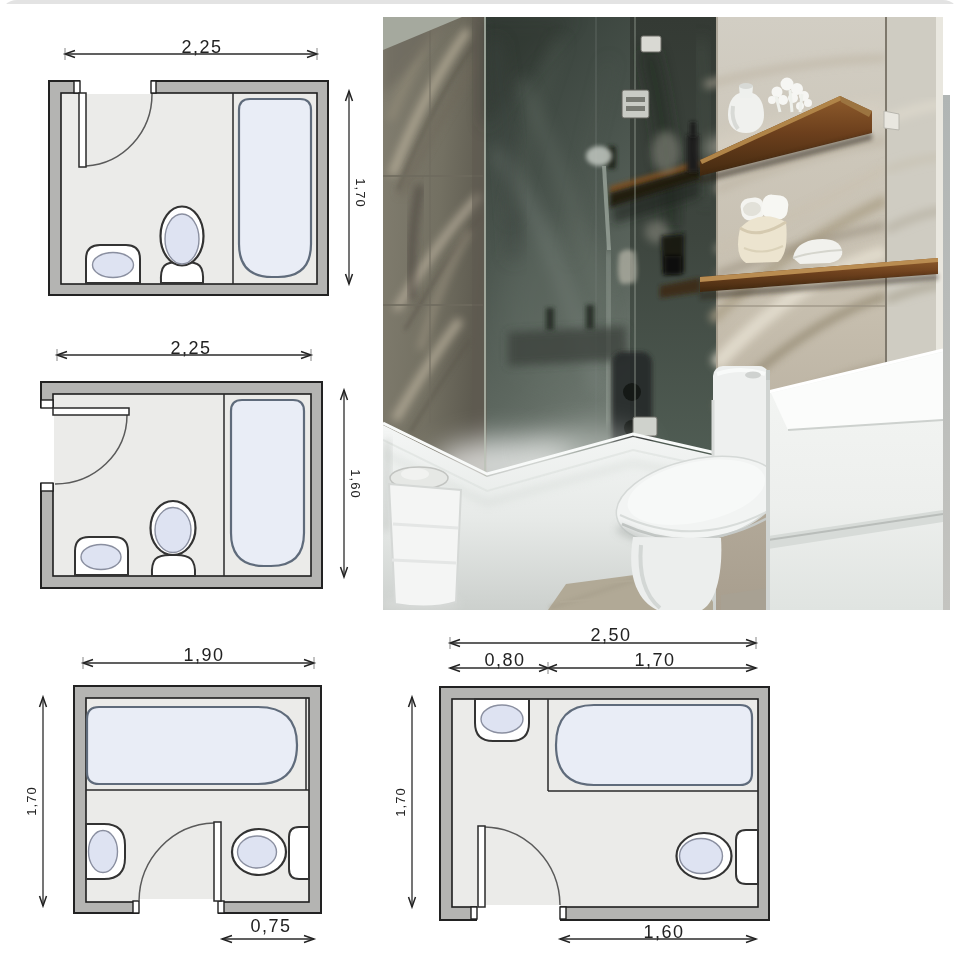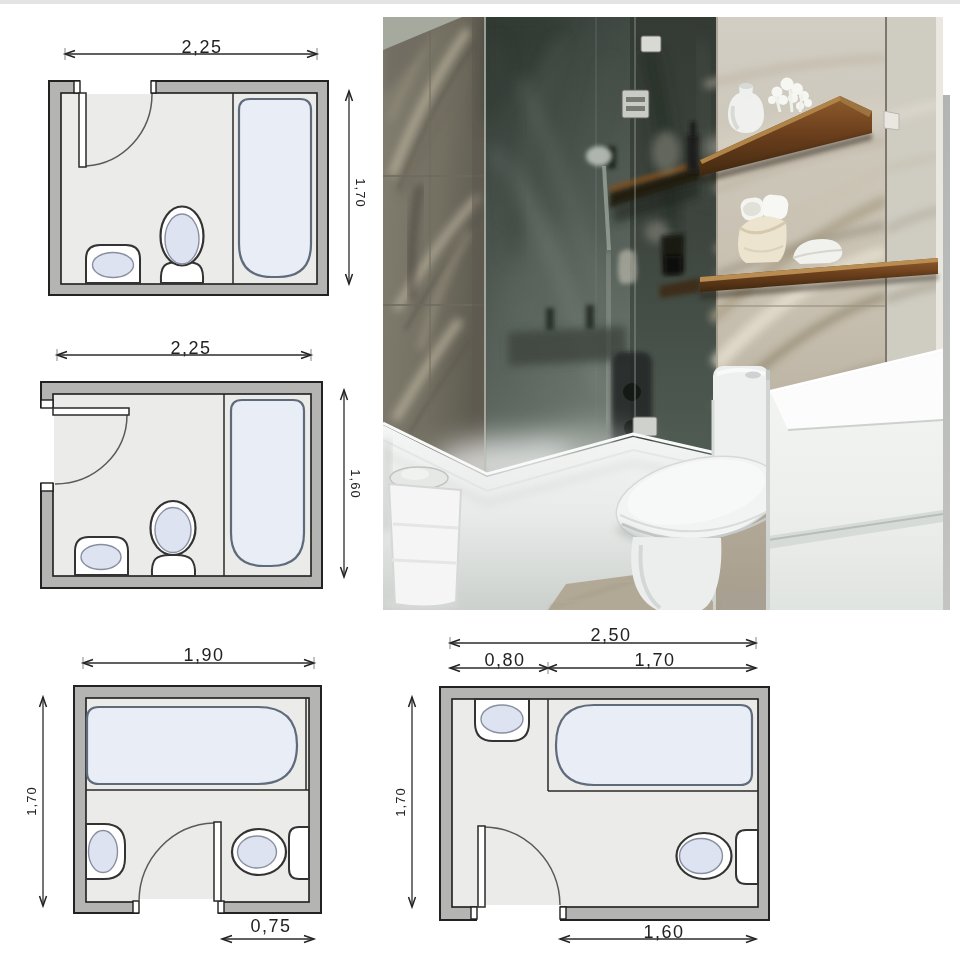--- a/index.html
+++ b/index.html
@@ -1,16 +1,16 @@
 <!DOCTYPE html>
 <html><head>
 <meta charset="utf-8">
 <style>
 html,body{margin:0;padding:0;background:#ffffff;}
-#page{position:relative;width:960px;height:960px;background:#ffffff;overflow:hidden;font-family:"Liberation Sans",sans-serif;}
+#page{position:relative;width:960px;height:960px;background:#ffffff;overflow:hidden;font-family:"Liberation Sans",sans-serif;border-radius:17px;}
 text{font-family:"Liberation Sans",sans-serif;fill:#222;}
 </style>
 </head>
 <body>
 <div id="page">
 <svg width="960" height="960" viewBox="0 0 960 960">
 <defs>
 <linearGradient id="gGlass" x1="0" y1="0" x2="0.3" y2="1">
 <stop offset="0" stop-color="#323b35"></stop>
           <stop offset="0.45" stop-color="#49534c"></stop>

